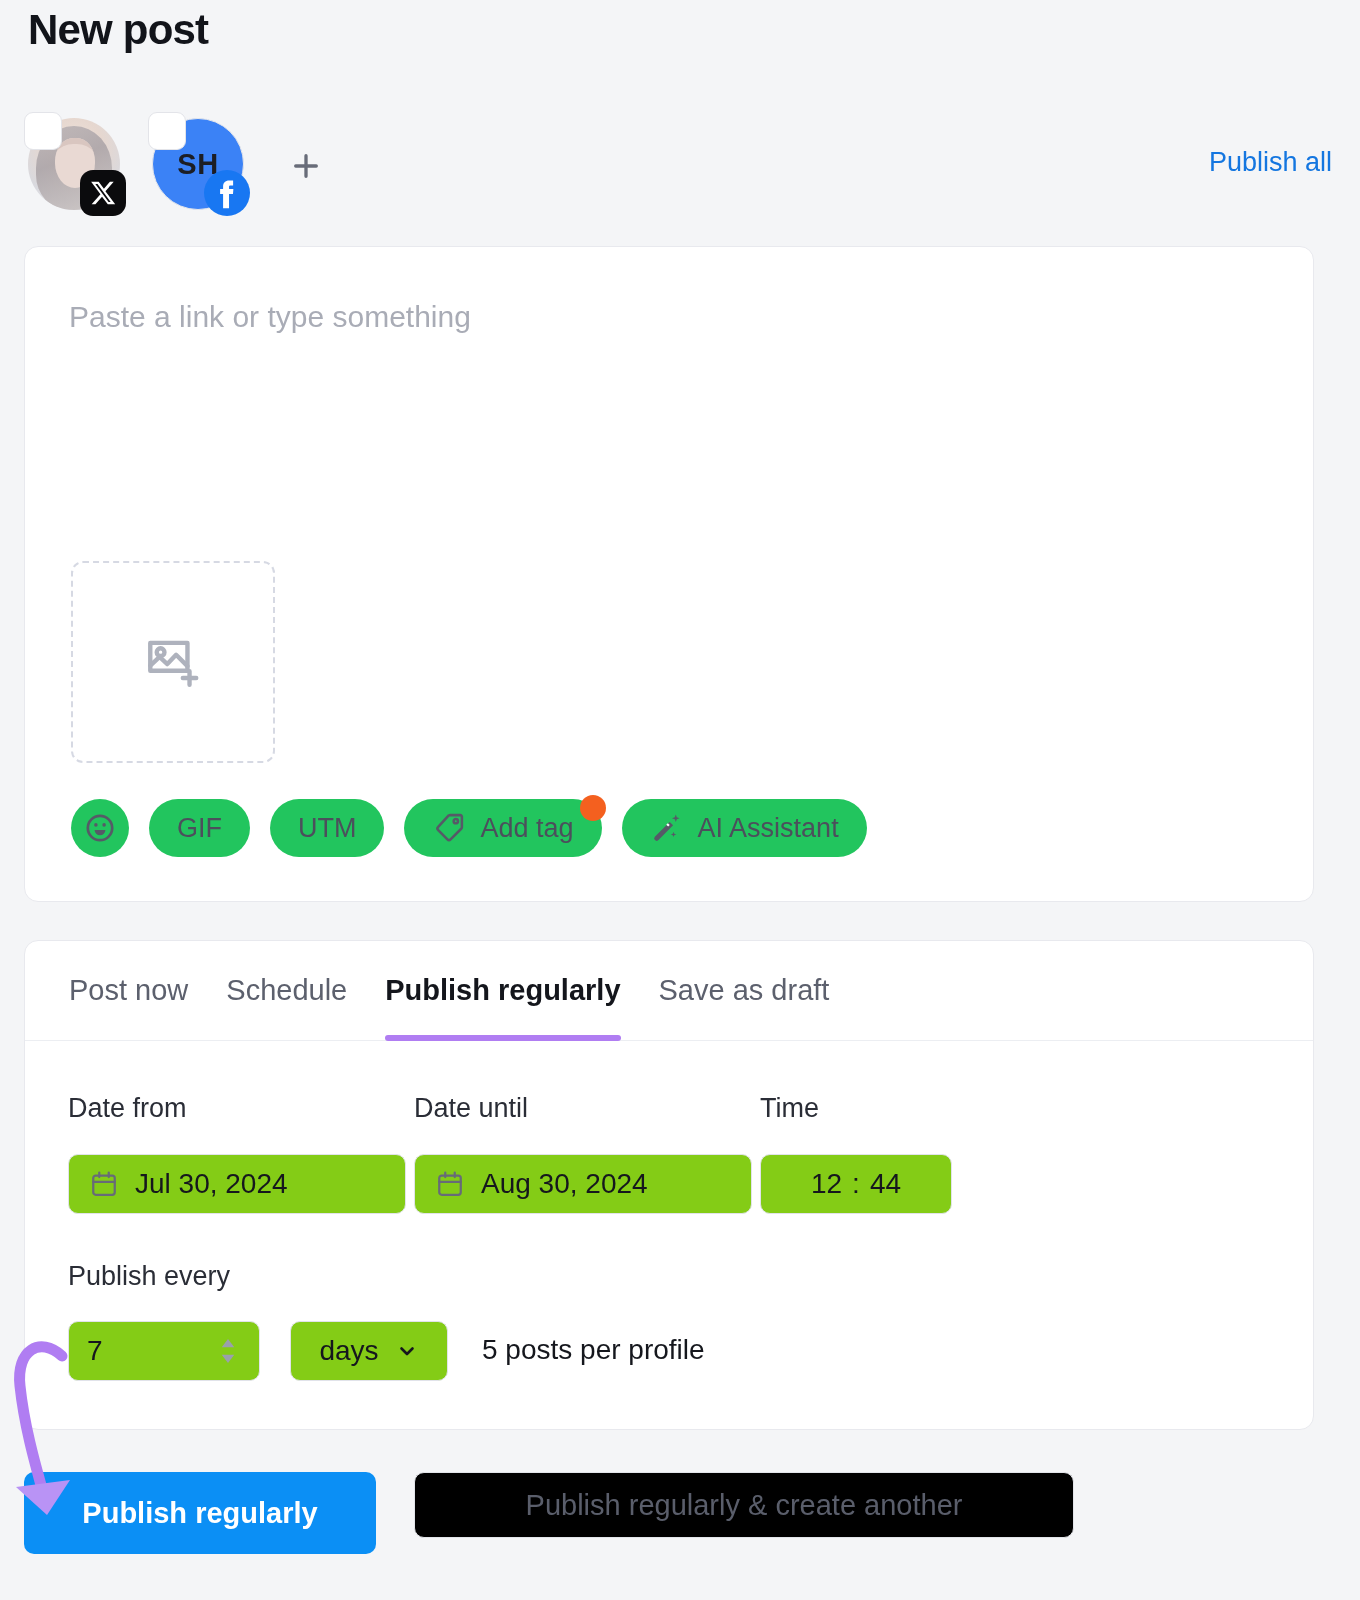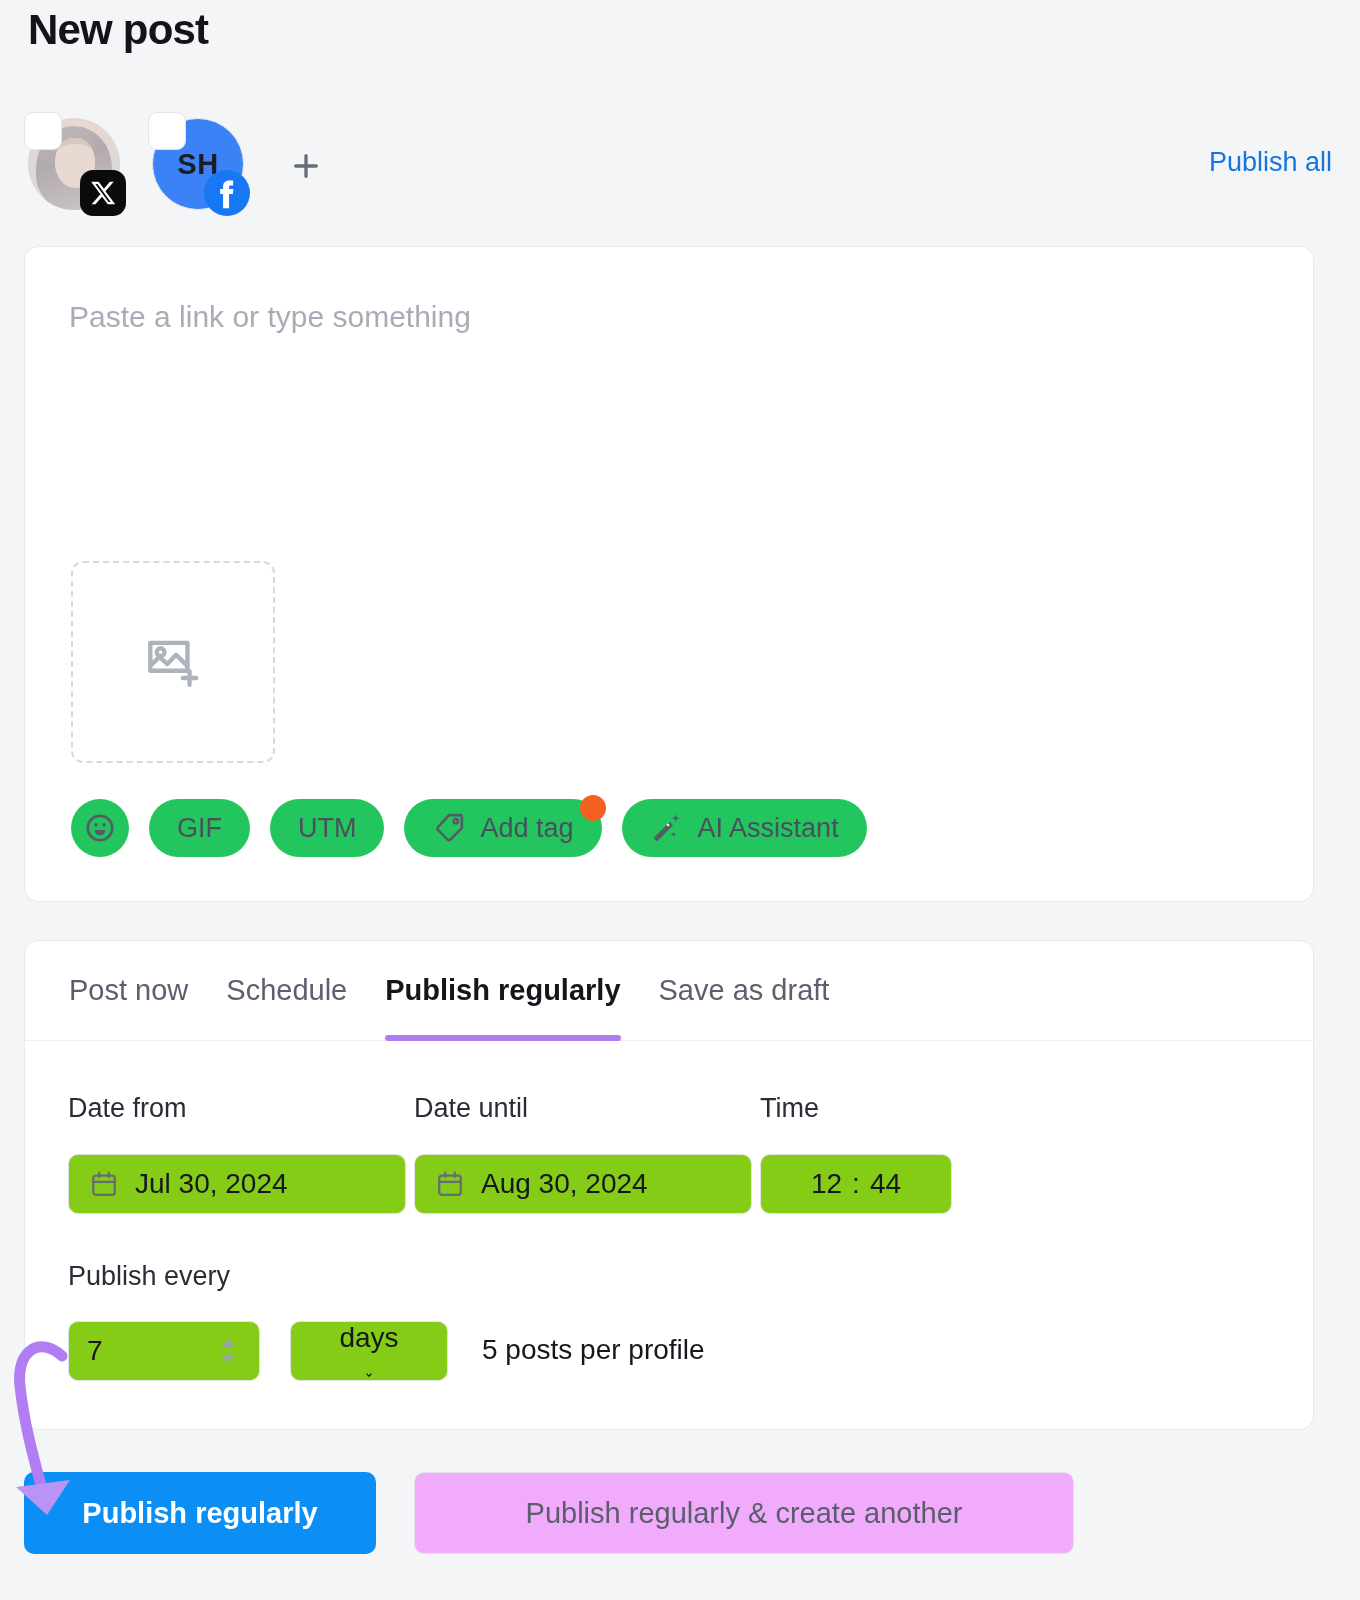--- a/index.html
+++ b/index.html
@@ -293,22 +293,22 @@
     width: 352px;
     height: 82px;
     background: #0b8ff5;
     color: #ffffff;
     font-weight: 700;
   }
   .btn-secondary {
     left: 414px;
     top: 1472px;
     width: 660px;
-    height: 82px;
-    background: #f0abfc;
+    height: 66px;
+    background: #000000;
     color: #5a5e6b;
     border: 1px solid #e2e4e9;
   }
 
   
   .annotation {
     position: absolute;
     left: 0;
     top: 1320px;
     width: 110px;
@@ -459,21 +459,21 @@
   <div class="field-label" style="left:68px; top:1259px;">Publish every</div>
 
   <div class="input" style="left:68px; top:1321px; width:192px; height:60px; justify-content:space-between; padding:0 18px;">
     <span>7</span>
     <svg width="26" height="30" viewBox="0 0 14 22" aria-hidden="true">
       <path fill="#9aa0ac" d="M7 2.2 11.6 8.3H2.4L7 2.2Z"></path>
       <path fill="#9aa0ac" d="M7 19.8 2.4 13.7h9.2L7 19.8Z"></path>
     </svg>
   </div>
 
-  <div class="input" style="left:290px; top:1321px; width:158px; height:60px; justify-content:center; gap:16px;flex-direction:column;">
+  <div class="input" style="left:290px; top:1321px; width:158px; height:60px; justify-content:center; gap:16px;">
     <span>days</span>
     <svg width="24" height="24" viewBox="0 0 24 24" aria-hidden="true">
       <path fill="none" stroke="#15171d" stroke-width="2.6" stroke-linecap="round" stroke-linejoin="round" d="M6.5 9.5 12 15l5.5-5.5"></path>
     </svg>
   </div>
 
   <div class="posts-note">5 posts per profile</div>
 
   <div class="btn btn-primary">Publish regularly</div>
   <div class="btn btn-secondary">Publish regularly &amp; create another</div>

